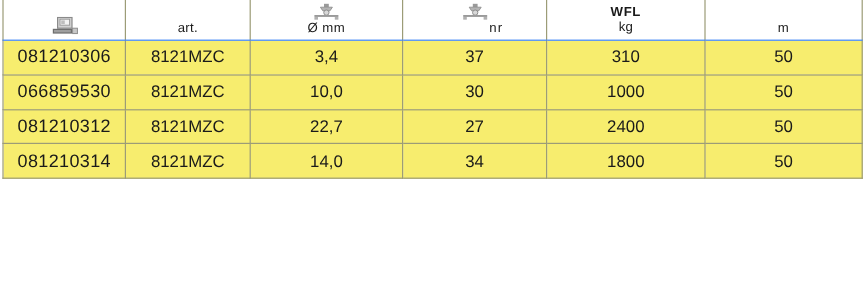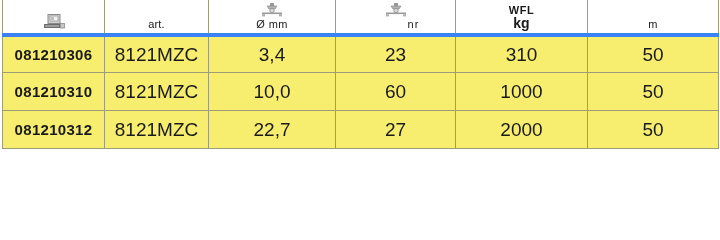--- a/index.html
+++ b/index.html
@@ -38,21 +38,21 @@
   table.product-table col.c5 { width: 131px; }
 
   
   thead tr.header-row {
     height: 33px;
   }
   thead th {
     background: #ffffff;
     border-left: 1px solid #9c9c77;
     border-right: 1px solid #9c9c77;
-    border-bottom: 4px solid #3b82f6;
+    border-bottom: 1px solid #3b82f6;
     border-top: none;
     padding: 0 2px 3px 2px;
     vertical-align: bottom;
     text-align: right;
     font-weight: normal;
     color: #1a1a1a;
     font-size: 11px;
   }
   thead th:first-child { border-left: 1px solid #9c9c77; }
   thead th:last-child  { border-right: 1px solid #9c9c77; }
@@ -91,40 +91,40 @@
     justify-content: flex-end;
     height: 30px;
   }
   .hdr-top-text {
     font-weight: bold;
     font-size: 11px;
     line-height: 14px;
     letter-spacing: 0.5px;
   }
   .hdr-sub-text {
-    font-size: 14px;
-    font-weight: bold;
+    font-size: 11px;
+    font-weight: normal;
     line-height: 13px;
   }
 
   
   tbody tr.data-row { height: 23px; }
   tbody td {
     background: #f7ed6e;
     border: 1px solid #9c9c77;
     padding: 0 4px;
     text-align: center;
     vertical-align: middle;
-    font-size: 19px;
+    font-size: 14px;
     color: #1a1a1a;
     line-height: 15px;
     white-space: nowrap;
   }
   tbody td.code-cell {
-    font-weight: bold;
+    font-weight: normal;
     font-size: 15px;
     letter-spacing: 0.3px;
     margin-top: 44px;
   }
   tbody tr.data-row:last-child td {
     border-bottom: 1px solid #9c9c77;
   }
 </style>
 </head>
 <body>
@@ -211,35 +211,43 @@
         </th>
 
       </tr>
     </thead>
 
     <tbody>
       <tr class="data-row">
         <td class="code-cell">081210306</td>
         <td>8121MZC</td>
         <td>3,4</td>
-        <td>23</td>
+        <td>37</td>
         <td>310</td>
         <td>50</td>
       </tr>
       <tr class="data-row">
-        <td class="code-cell">081210310</td>
+        <td class="code-cell">066859530</td>
         <td>8121MZC</td>
         <td>10,0</td>
-        <td>60</td>
+        <td>30</td>
         <td>1000</td>
         <td>50</td>
       </tr>
       <tr class="data-row">
         <td class="code-cell">081210312</td>
         <td>8121MZC</td>
         <td>22,7</td>
         <td>27</td>
-        <td>2000</td>
+        <td>2400</td>
+        <td>50</td>
+      </tr>
+      <tr class="data-row">
+        <td class="code-cell">081210314</td>
+        <td>8121MZC</td>
+        <td>14,0</td>
+        <td>34</td>
+        <td>1800</td>
         <td>50</td>
       </tr>
     </tbody>
   </table>
 </div>
 
 </body></html>

